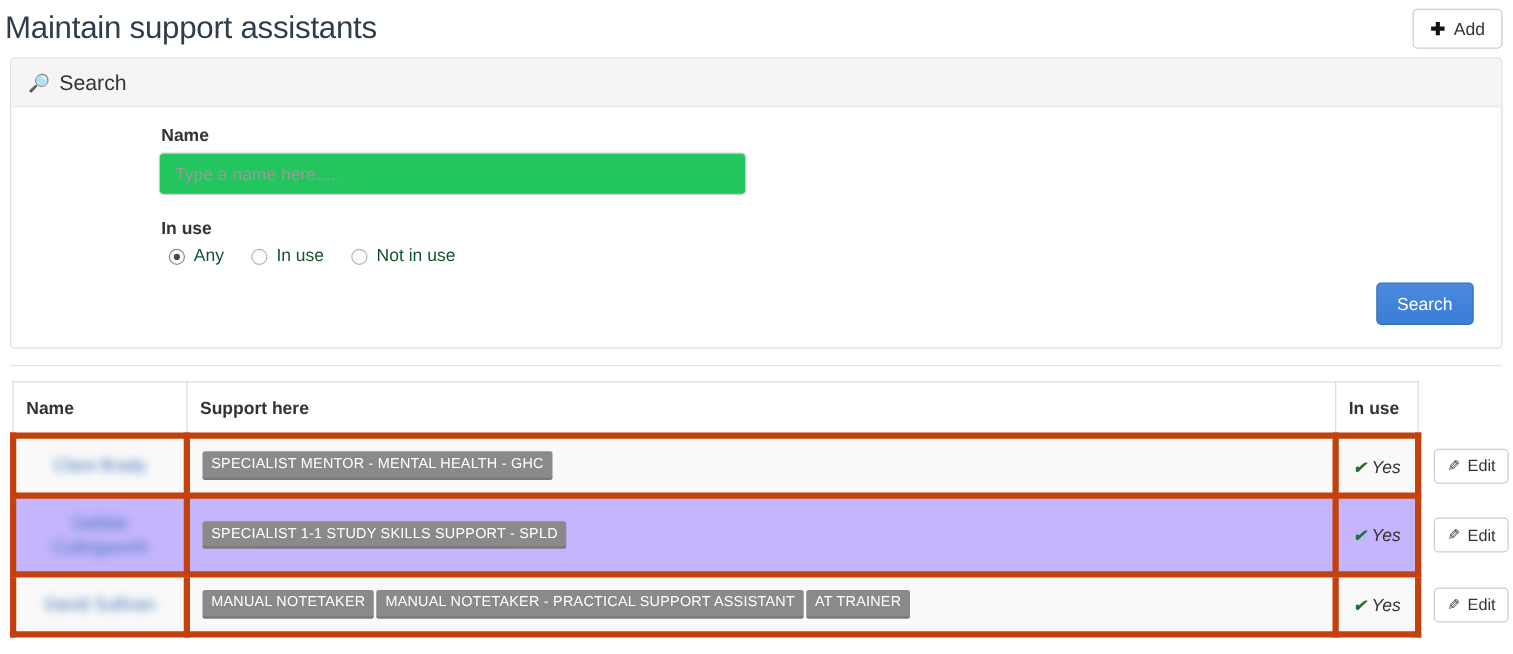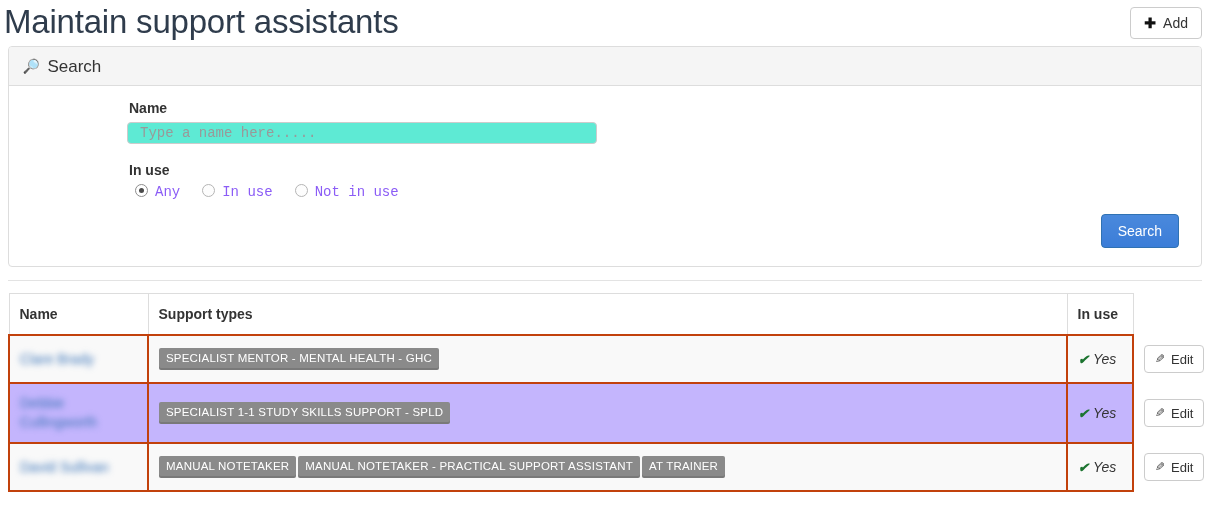--- a/index.html
+++ b/index.html
@@ -23,21 +23,21 @@
   .page-head {
     position: relative;
     height: 46px;
     padding: 0 8px;
   }
   .page-title {
     position: absolute;
     left: 4px;
     top: 2px;
     margin: 0;
-    font-size: 33px;
+    font-size: 25px;
     font-weight: 400;
     line-height: 40px;
     color: #2f3c4c;
     letter-spacing: -0.2px;
     white-space: nowrap;
   }
   .add-btn {
     position: absolute;
     right: 8px;
     top: 7px;
@@ -103,48 +103,47 @@
   .form-label {
     display: block;
     font-size: 14px;
     font-weight: 700;
     color: #333333;
     margin: 0 0 6px 2px;
   }
   .name-input {
     display: block;
     width: 470px;
-    height: 22px;
+    height: 34px;
     padding: 6px 12px;
     font-size: 14px;
-    font-family: Liberation Mono, monospace;
+    font-family: Liberation Sans, sans-serif;
     color: #555555;
-    background: #5eead4;
+    background: #22c55e;
     border: 1px solid #cccccc;
     border-radius: 4px;
     outline: none;
   }
   .name-input::placeholder { color: #999999; }
 
   .inuse-label { margin-top: 18px; }
 
   .radio-row {
     display: flex;
     align-items: center;
     margin-top: 4px;
     padding-left: 8px;
   }
   .radio-item {
     display: inline-flex;
-    align-items: flex-start;
+    align-items: flex-end;
     margin-right: 22px;
     cursor: pointer;
     font-size: 14px;
-    color: #8b5cf6;
-    font-family: Liberation Mono, monospace;
+    color: #14532d;
   }
   .radio-item:last-child { margin-right: 0; }
   .radio-dot {
     position: relative;
     width: 13px;
     height: 13px;
     border-radius: 50%;
     border: 1px solid #b5b5b5;
     background: #fdfdfd;
     margin-right: 7px;
@@ -211,24 +210,25 @@
     border: 1px solid #dddddd;
     background: #ffffff;
     vertical-align: middle;
   }
   table.results th.edit-head {
     border: 0;
     background: transparent;
   }
   table.results td {
     padding: 10px;
-    border: 2px solid #c2410c;
+    border: 5px solid #c2410c;
     vertical-align: middle;
     font-size: 14px;
     color: #333333;
+    text-align: center;
   }
   table.results td.edit-cell {
     border: 0;
     background: #ffffff;
     padding: 10px 0 10px 10px;
     text-align: left;
   }
   tr.row-odd td { background: #f9f9f9; }
   tr.row-even td { background: #c4b5fd; }
 
@@ -353,21 +353,21 @@
   <table class="results">
     <colgroup>
       <col class="c-name">
         <col class="c-types">
         <col class="c-inuse">
         <col class="c-edit">
     </colgroup>
     <thead>
       <tr>
         <th>Name</th>
-        <th>Support types</th>
+        <th>Support here</th>
         <th>In use</th>
         <th class="edit-head"></th>
       </tr>
     </thead>
     <tbody>
 
       <tr class="row-odd">
         <td>
           <a class="name-link redacted">Clare Brady</a>
         </td>

